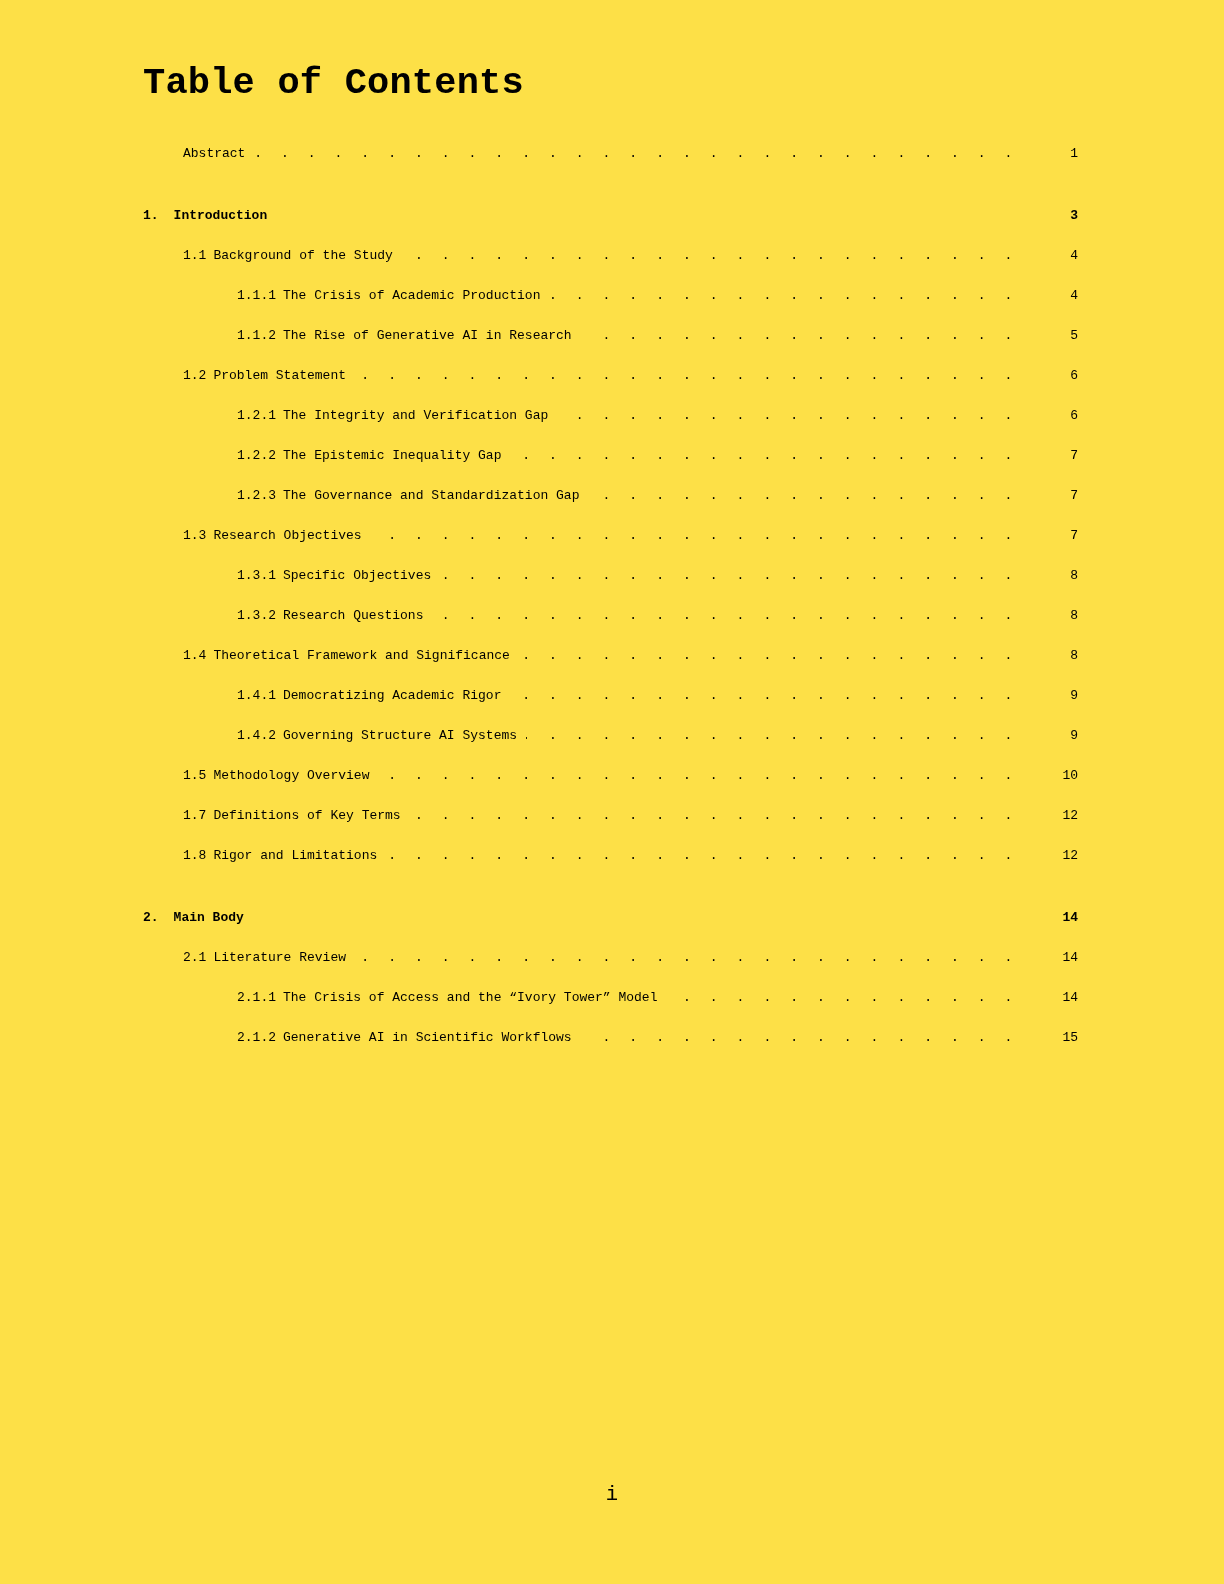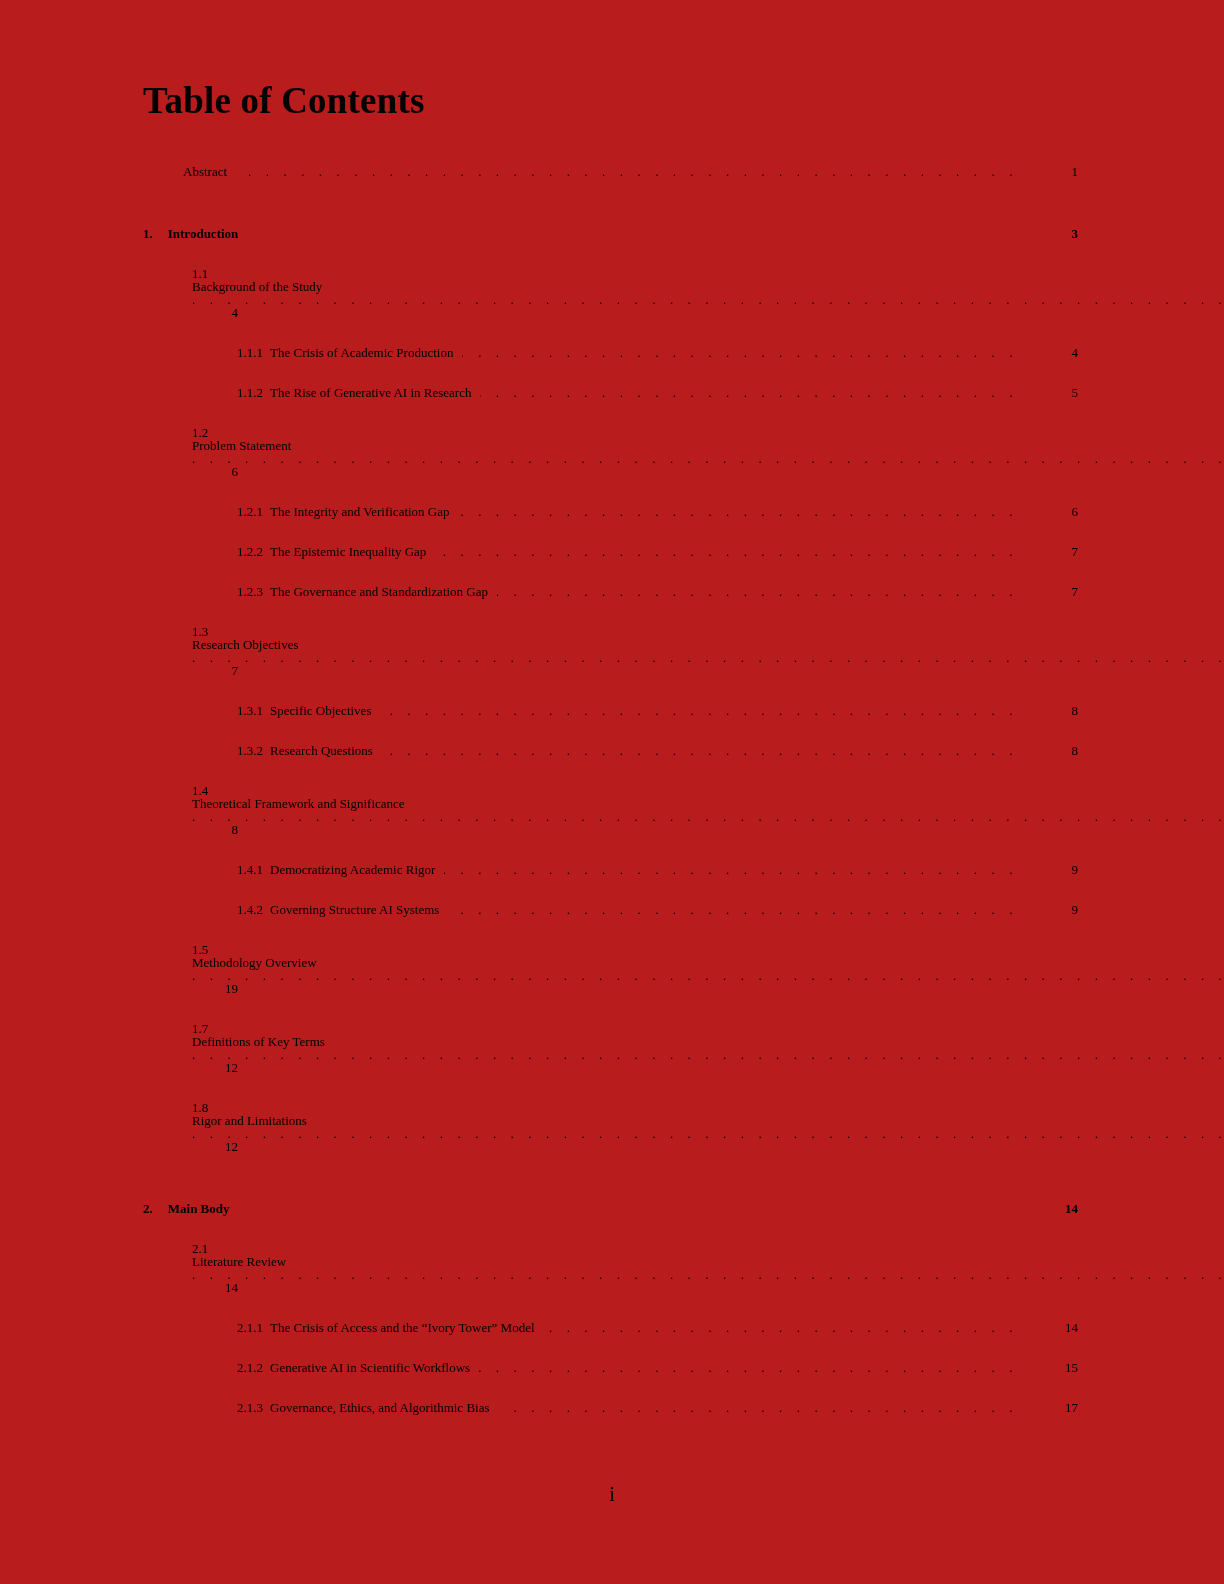--- a/index.html
+++ b/index.html
@@ -4,26 +4,26 @@
 <style>
   html, body {
     margin: 0;
     padding: 0;
     background: #ffffff;
   }
   .page {
     position: relative;
     width: 1224px;
     height: 1584px;
-    background: #b91c1c;
+    background: #fde047;
     color: #000000;
-    font-family: Liberation Serif, serif;
+    font-family: Liberation Mono, monospace;
     overflow: hidden;
     box-sizing: border-box;
-    padding: 80px 146px 0 143px;
+    padding: 62px 146px 0 143px;
   }
   .title {
     font-size: 37px;
     font-weight: 700;
     line-height: 1.15;
     margin: 0 0 42px 0;
     letter-spacing: 0.2px;
   }
   .toc {
     width: 935px;
@@ -34,21 +34,21 @@
     font-size: 13px;
     line-height: 1;
     margin-top: 27px;
     white-space: nowrap;
   }
   .row.chapter {
     margin-top: 49px;
     font-weight: 700;
   }
   .row.front { padding-left: 40px; }
-  .row.section { padding-left: 40px; flex-direction: column; }
+  .row.section { padding-left: 40px; }
   .row.subsection { padding-left: 94px; }
   .row.chapter { padding-left: 0; }
   .num { flex: none; margin-right: 7px; }
   .row.chapter .num { margin-right: 15px; }
   .num:empty { display: none; }
   .label { flex: none; }
   .leader {
     flex: 1 1 auto;
     overflow: hidden;
     direction: rtl;
@@ -167,21 +167,21 @@
       <div class="row subsection">
         <span class="num">1.4.2</span>
         <span class="label">Governing Structure AI Systems</span>
         <span class="leader"></span>
         <span class="pageno">9</span>
       </div>
       <div class="row section">
         <span class="num">1.5</span>
         <span class="label">Methodology Overview</span>
         <span class="leader"></span>
-        <span class="pageno">19</span>
+        <span class="pageno">10</span>
       </div>
       <div class="row section">
         <span class="num">1.7</span>
         <span class="label">Definitions of Key Terms</span>
         <span class="leader"></span>
         <span class="pageno">12</span>
       </div>
       <div class="row section">
         <span class="num">1.8</span>
         <span class="label">Rigor and Limitations</span>
@@ -204,24 +204,18 @@
         <span class="num">2.1.1</span>
         <span class="label">The Crisis of Access and the “Ivory Tower” Model</span>
         <span class="leader"></span>
         <span class="pageno">14</span>
       </div>
       <div class="row subsection">
         <span class="num">2.1.2</span>
         <span class="label">Generative AI in Scientific Workflows</span>
         <span class="leader"></span>
         <span class="pageno">15</span>
-      </div>
-      <div class="row subsection">
-        <span class="num">2.1.3</span>
-        <span class="label">Governance, Ethics, and Algorithmic Bias</span>
-        <span class="leader"></span>
-        <span class="pageno">17</span>
       </div>
     </div>
   <div class="footer">
     <span>i</span>
   </div>
 </div>
 
 </body></html>

